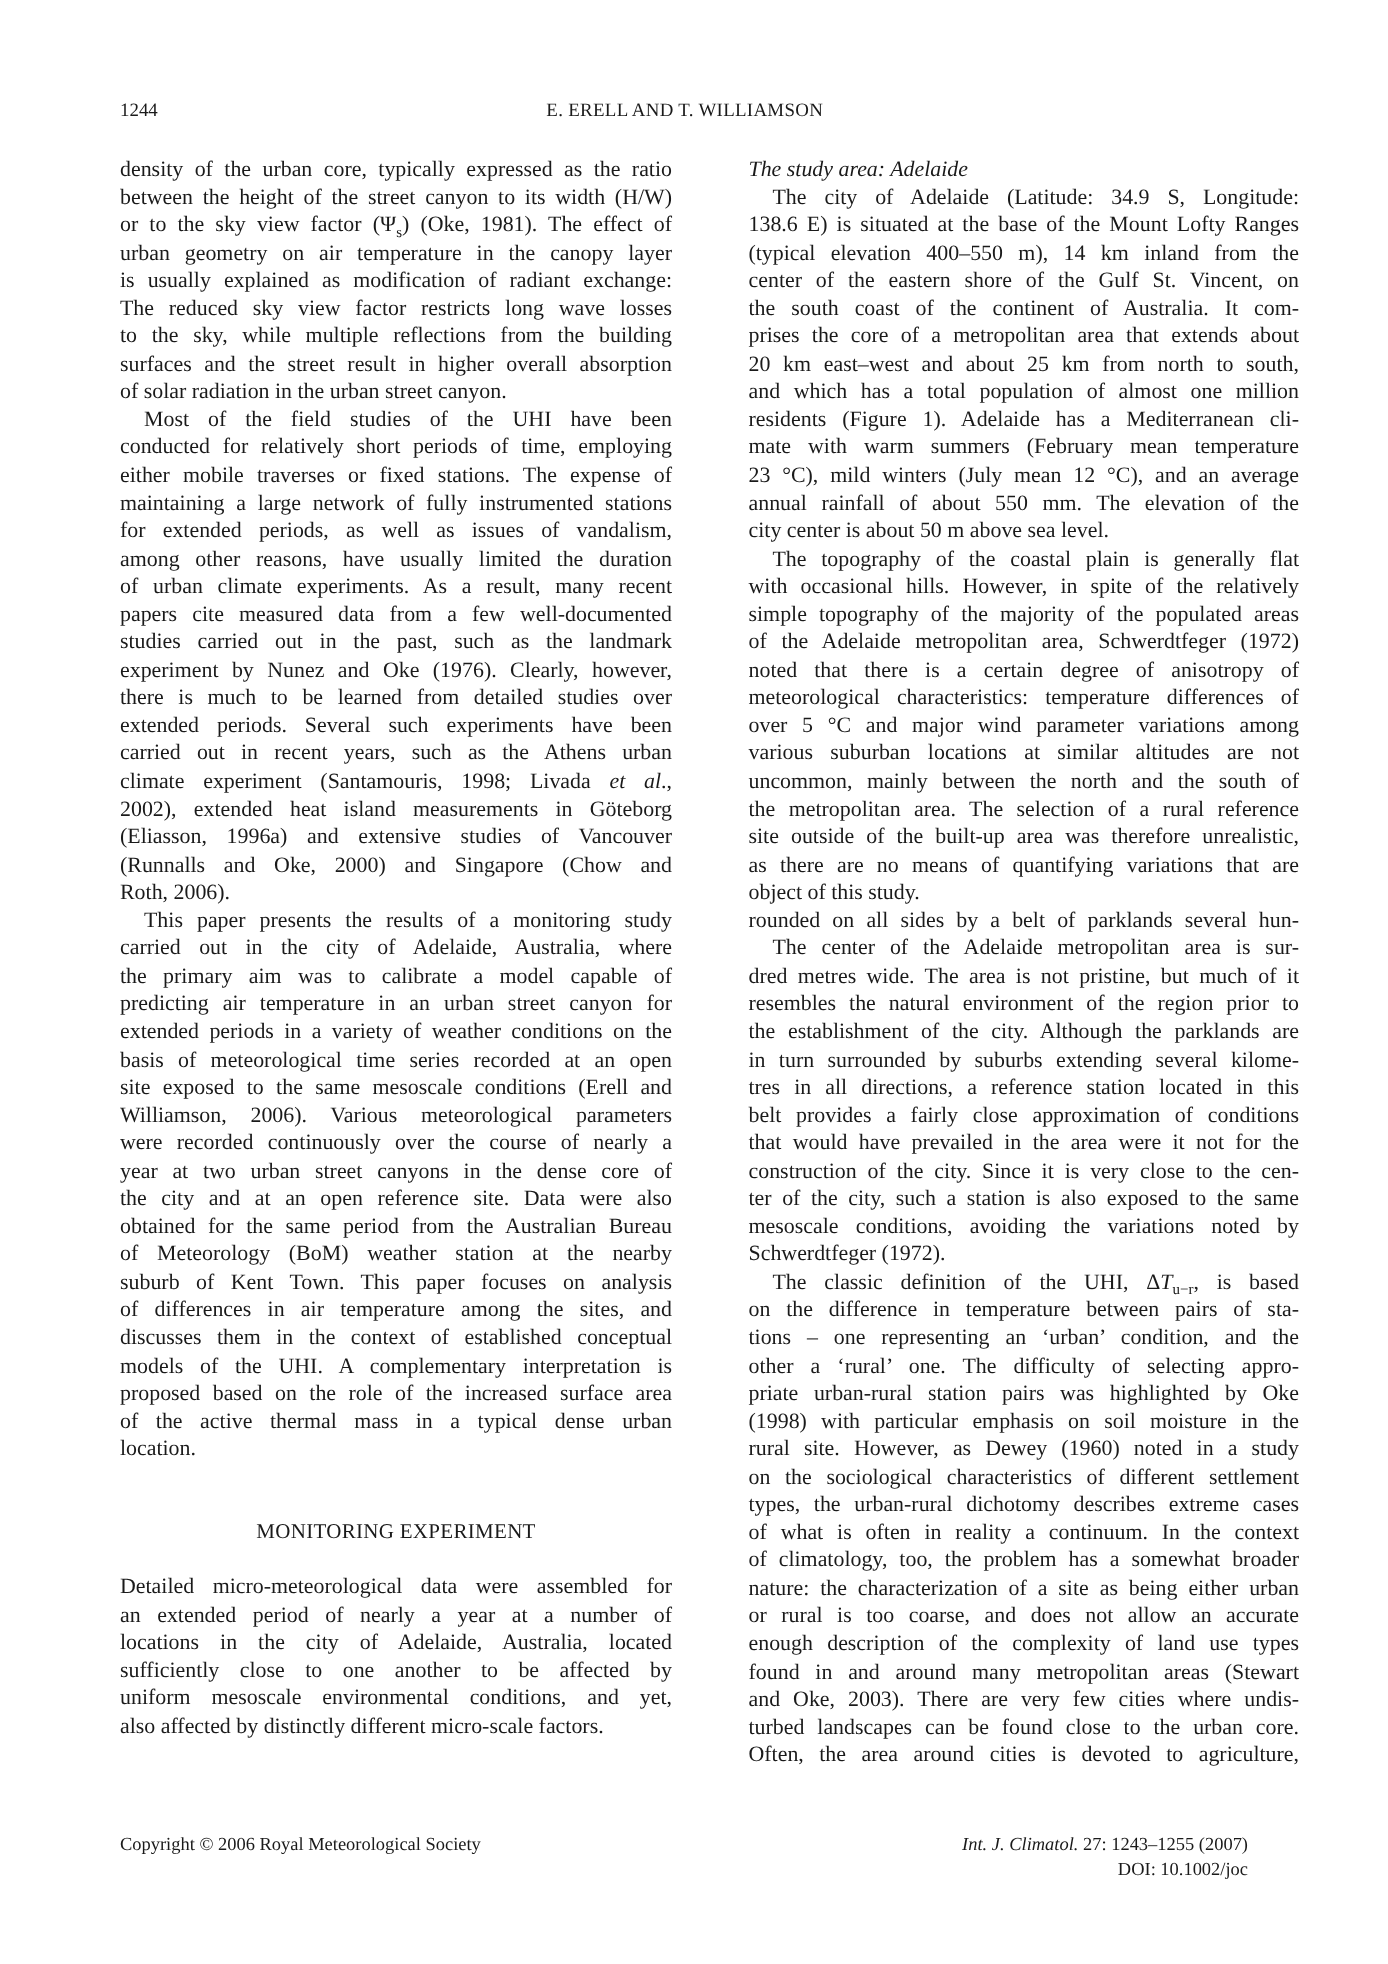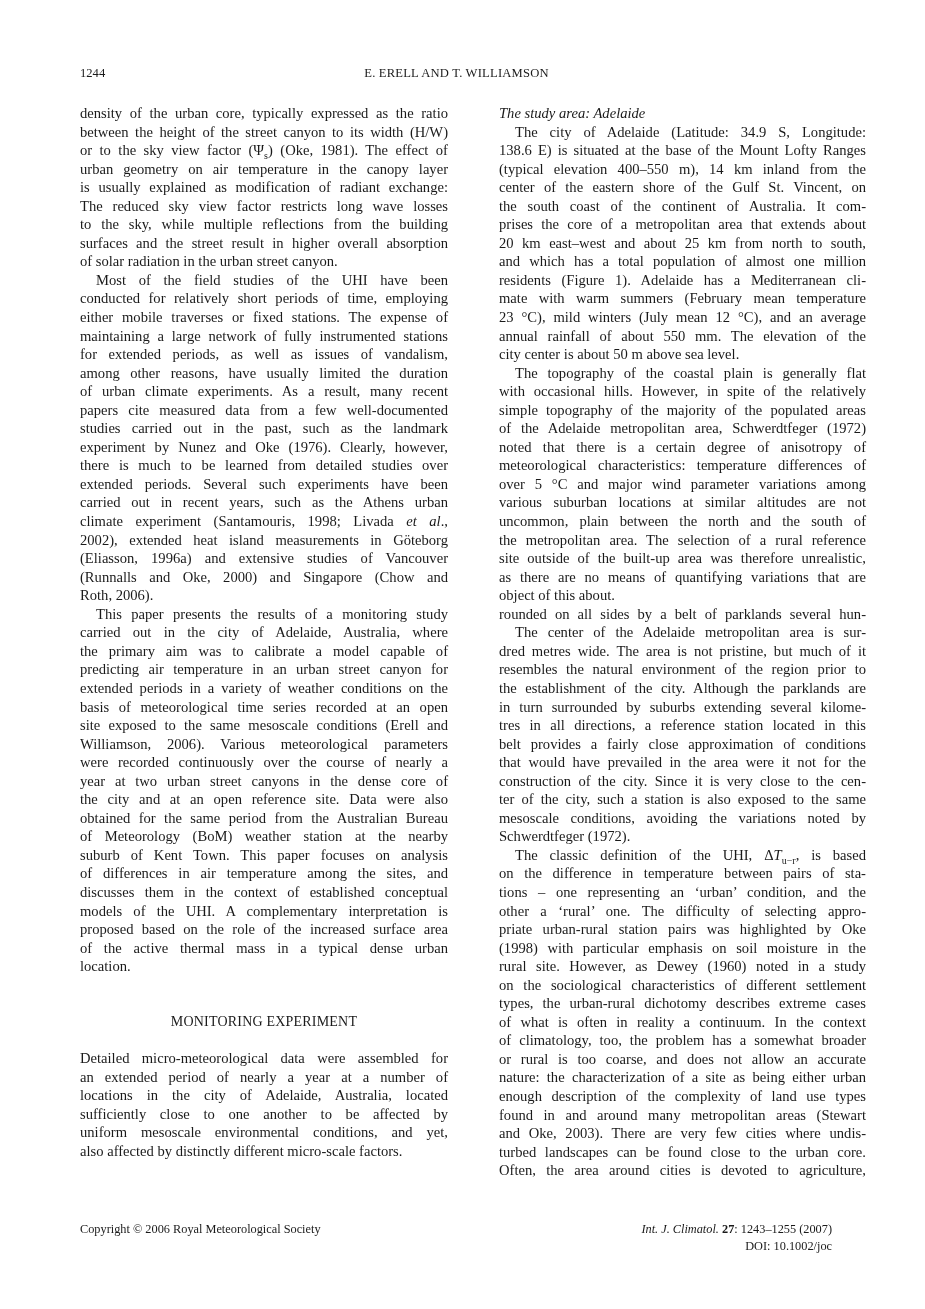--- a/index.html
+++ b/index.html
@@ -16,21 +16,21 @@
   .line.last { text-align-last:left; }
   .line.indent { padding-left:16px; }
   .line.head-it { font-style:italic; text-align-last:left; }
   .section-head { display:block; text-align:center; font-size:14px; letter-spacing:0.2px; height:18.55px; line-height:18.55px; }
   .gap { display:block; }
   .footer { position:absolute; left:80px; width:752px; top:1222px; font-size:12.3px; }
   .footer .copy { position:absolute; left:0; top:0; }
   .footer .journal { position:absolute; right:0; top:0; text-align:right; }
   .footer .doi { position:absolute; right:0; top:17px; text-align:right; }
   .it { font-style:italic; }
-  .bold { font-weight:bold; }
+  .bold { font-weight:normal; }
   sub { font-size:10px; line-height:0; }
 </style>
 </head>
 <body>
 
 <div class="running-head">
   <span class="pageno">1244</span>
   <span class="authors">E. ERELL AND T. WILLIAMSON</span>
 </div>
 
@@ -120,25 +120,25 @@
     </div>
   <div>
       <span class="line indent">The topography of the coastal plain is generally flat</span>
       <span class="line">with occasional hills. However, in spite of the relatively</span>
       <span class="line">simple topography of the majority of the populated areas</span>
       <span class="line">of the Adelaide metropolitan area, Schwerdtfeger (1972)</span>
       <span class="line">noted that there is a certain degree of anisotropy of</span>
       <span class="line">meteorological characteristics: temperature differences of</span>
       <span class="line">over 5 °C and major wind parameter variations among</span>
       <span class="line">various suburban locations at similar altitudes are not</span>
-      <span class="line">uncommon, plain between the north and the south of</span>
+      <span class="line">uncommon, mainly between the north and the south of</span>
       <span class="line">the metropolitan area. The selection of a rural reference</span>
       <span class="line">site outside of the built-up area was therefore unrealistic,</span>
       <span class="line">as there are no means of quantifying variations that are</span>
-      <span class="line last">object of this about.</span>
+      <span class="line last">object of this study.</span>
     </div>
   <div>
       <span class="line">rounded on all sides by a belt of parklands several hun-</span>
       <span class="line indent">The center of the Adelaide metropolitan area is sur-</span>
       <span class="line">dred metres wide. The area is not pristine, but much of it</span>
       <span class="line">resembles the natural environment of the region prior to</span>
       <span class="line">the establishment of the city. Although the parklands are</span>
       <span class="line">in turn surrounded by suburbs extending several kilome-</span>
       <span class="line">tres in all directions, a reference station located in this</span>
       <span class="line">belt provides a fairly close approximation of conditions</span>
@@ -153,22 +153,22 @@
       <span class="line">on the difference in temperature between pairs of sta-</span>
       <span class="line">tions – one representing an ‘urban’ condition, and the</span>
       <span class="line">other a ‘rural’ one. The difficulty of selecting appro-</span>
       <span class="line">priate urban-rural station pairs was highlighted by Oke</span>
       <span class="line">(1998) with particular emphasis on soil moisture in the</span>
       <span class="line">rural site. However, as Dewey (1960) noted in a study</span>
       <span class="line">on the sociological characteristics of different settlement</span>
       <span class="line">types, the urban-rural dichotomy describes extreme cases</span>
       <span class="line">of what is often in reality a continuum. In the context</span>
       <span class="line">of climatology, too, the problem has a somewhat broader</span>
+      <span class="line">nature: the characterization of a site as being either urban</span>
       <span class="line">or rural is too coarse, and does not allow an accurate</span>
-      <span class="line">nature: the characterization of a site as being either urban</span>
       <span class="line">enough description of the complexity of land use types</span>
       <span class="line">found in and around many metropolitan areas (Stewart</span>
       <span class="line">and Oke, 2003). There are very few cities where undis-</span>
       <span class="line">turbed landscapes can be found close to the urban core.</span>
       <span class="line">Often, the area around cities is devoted to agriculture,</span>
     </div>
 </div>
 
 <div class="footer">
   <span class="copy">Copyright © 2006 Royal Meteorological Society</span>

